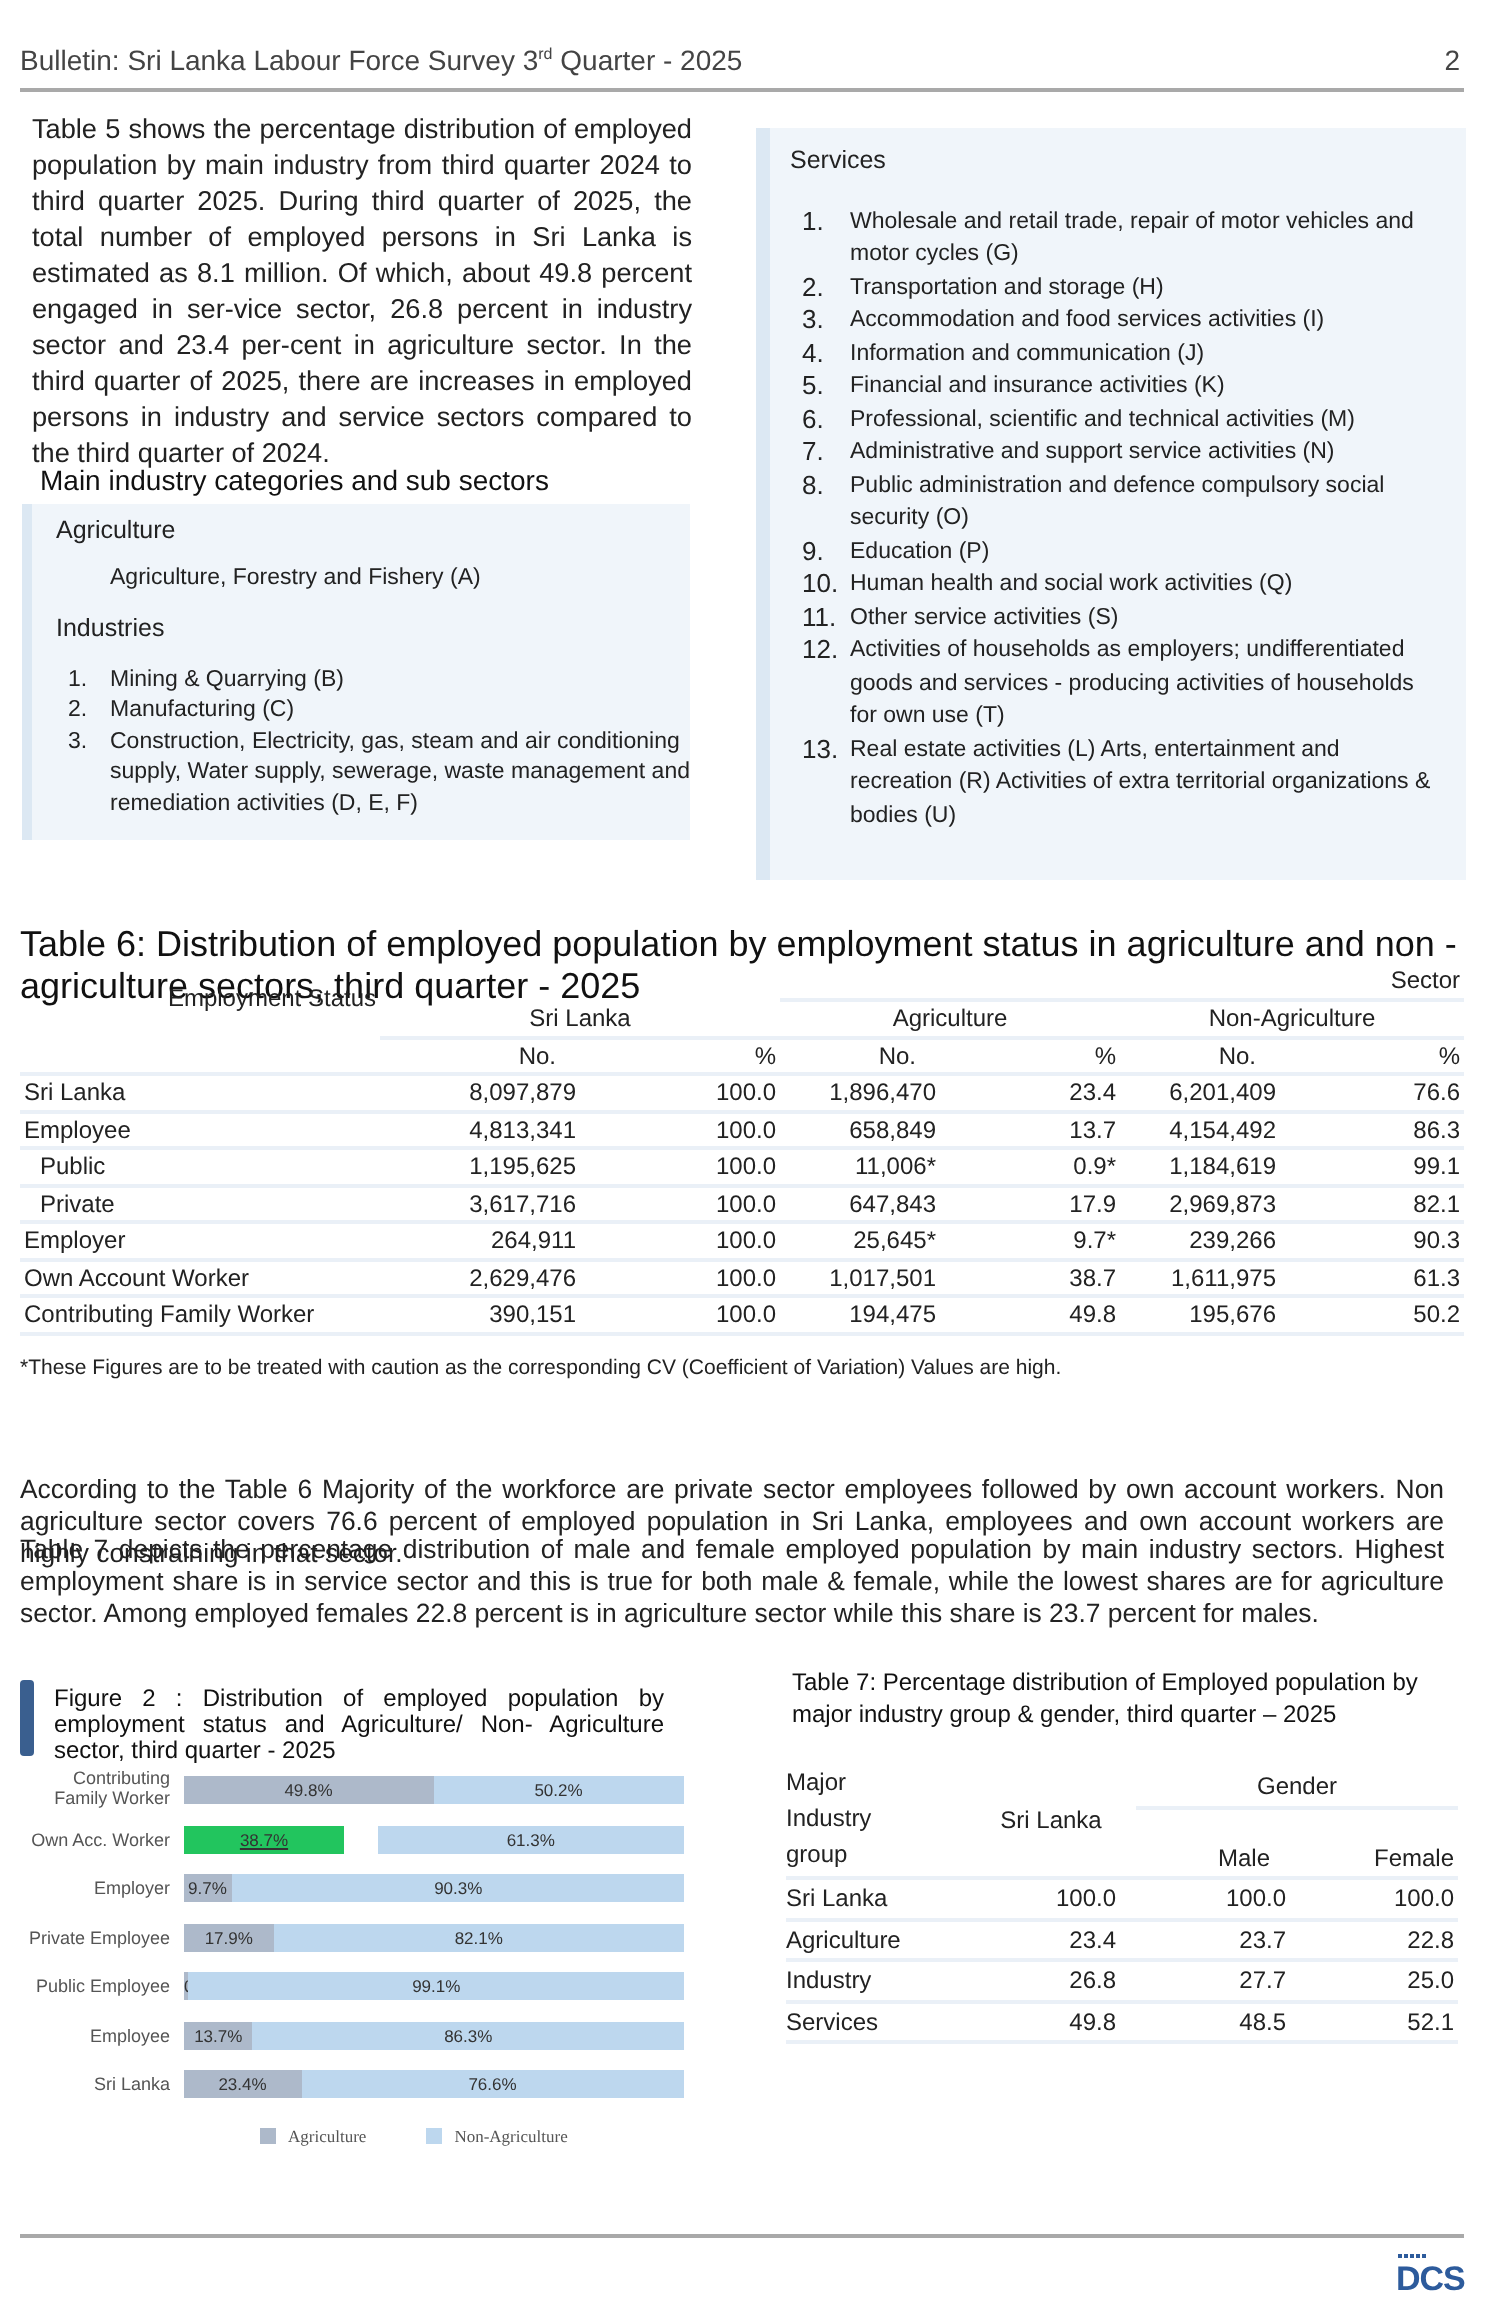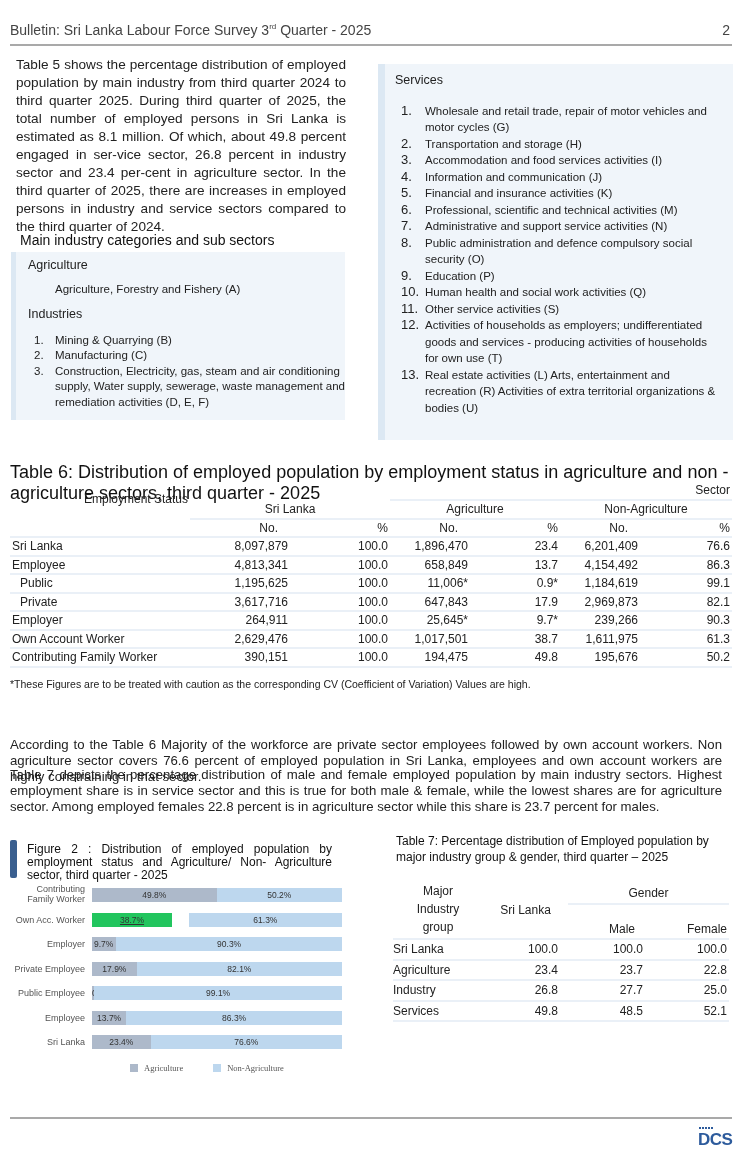--- a/index.html
+++ b/index.html
@@ -51,21 +51,21 @@
   .chart .row-label { position: absolute; right: 275px; font-size: 9px; color: #555; text-align: right; line-height: 10px; }
   .chart .bar { position: absolute; height: 14px; font-size: 8.5px; color: #333; text-align: center; line-height: 14px; }
   .chart .agri { background: #adb9ca; }
   .chart .nonagri { background: #bdd7ee; }
   .legend { position: absolute; top: 1063px; left: 130px; font-size: 8.5px; color: #555; display: flex; gap: 30px; }
   .legend .item { display: flex; align-items: center; gap: 6px; font-family: "Liberation Serif", serif; }
   .legend .swatch { width: 8px; height: 8px; display: inline-block; }
 
   .t7-caption { position: absolute; left: 396px; top: 833px; width: 340px; font-size: 12px; line-height: 16px; color: #111; }
   .t7 { position: absolute; left: 393px; top: 882px; width: 336px; font-size: 12px; color: #222; }
-  .t7 th { font-weight: normal; text-align: center; }
+  .t7 th { font-weight: normal; text-align: left; }
   .t7 td { height: 20.5px; border-bottom: 2px solid #eaf0f7; }
   .t7 .num { text-align: right; padding-right: 10px; }
 
   .footer-line { position: absolute; left: 10px; top: 1117px; width: 722px; height: 2px; background: #a9a9a9; }
   .logo { position: absolute; left: 698px; top: 1130px; font-size: 17px; font-weight: bold; color: #2d5b9c; letter-spacing: -0.5px; }
   .logo-dots { position: absolute; left: 699px; top: 1127px; width: 18px; height: 3px; display: flex; gap: 1px; }
   .logo-dots span { width: 2px; height: 2px; background: #2d5b9c; display: inline-block; }
 </style>
 </head>
 <body>

